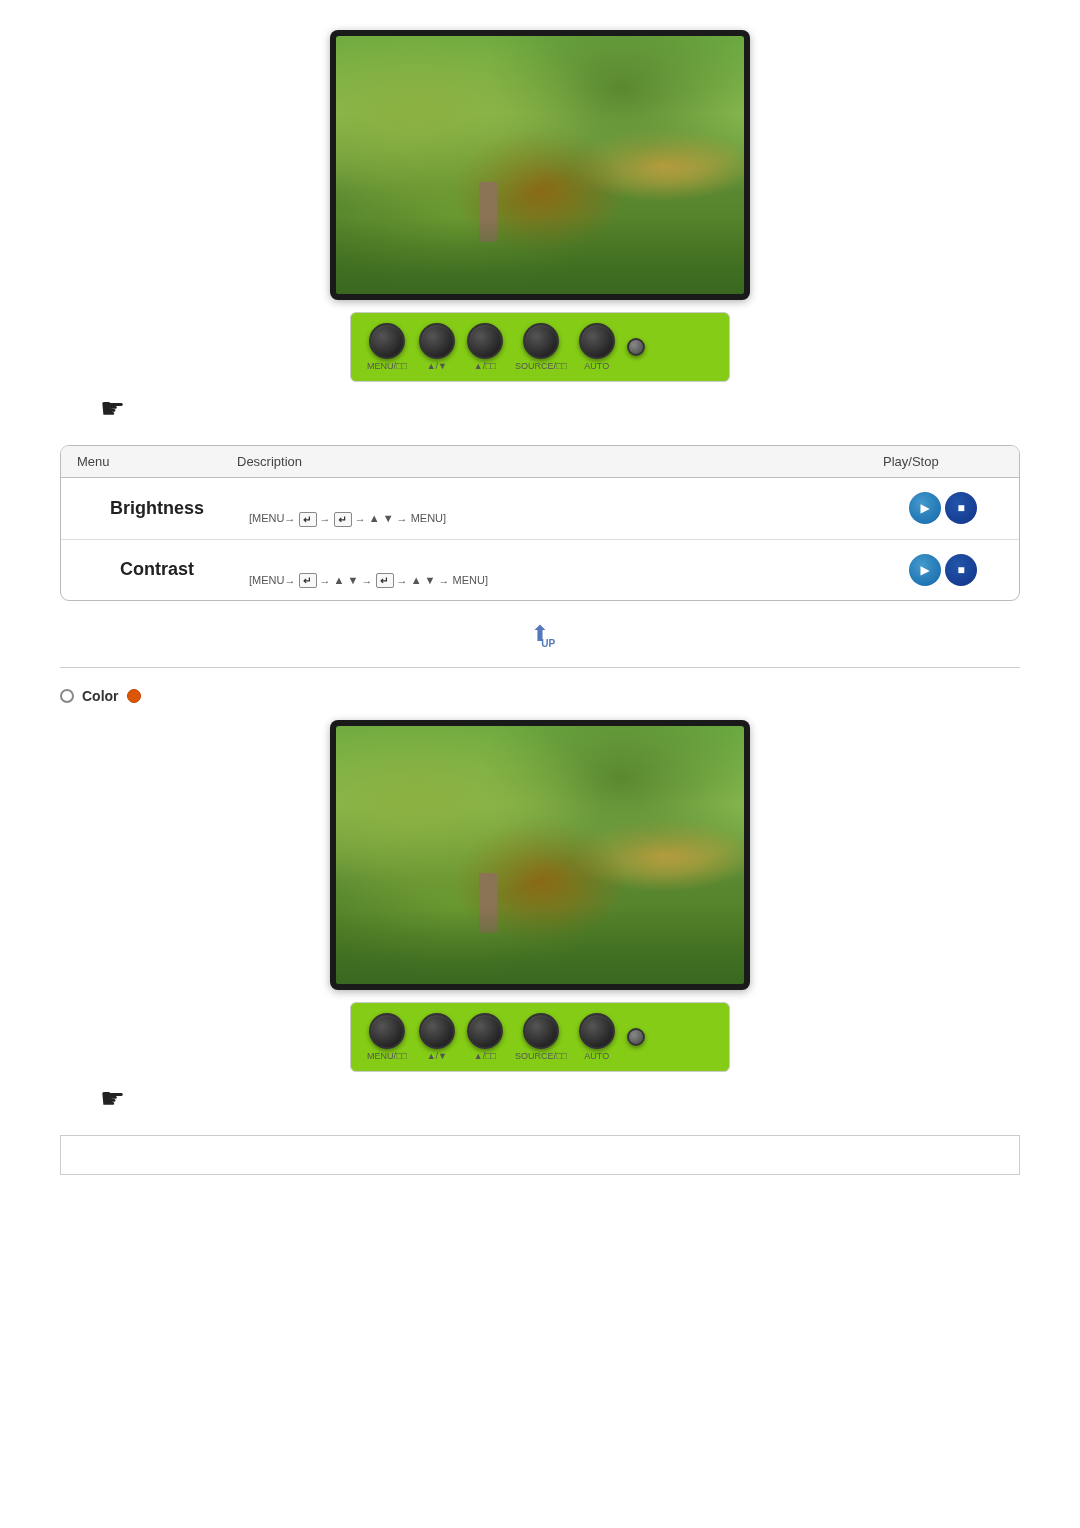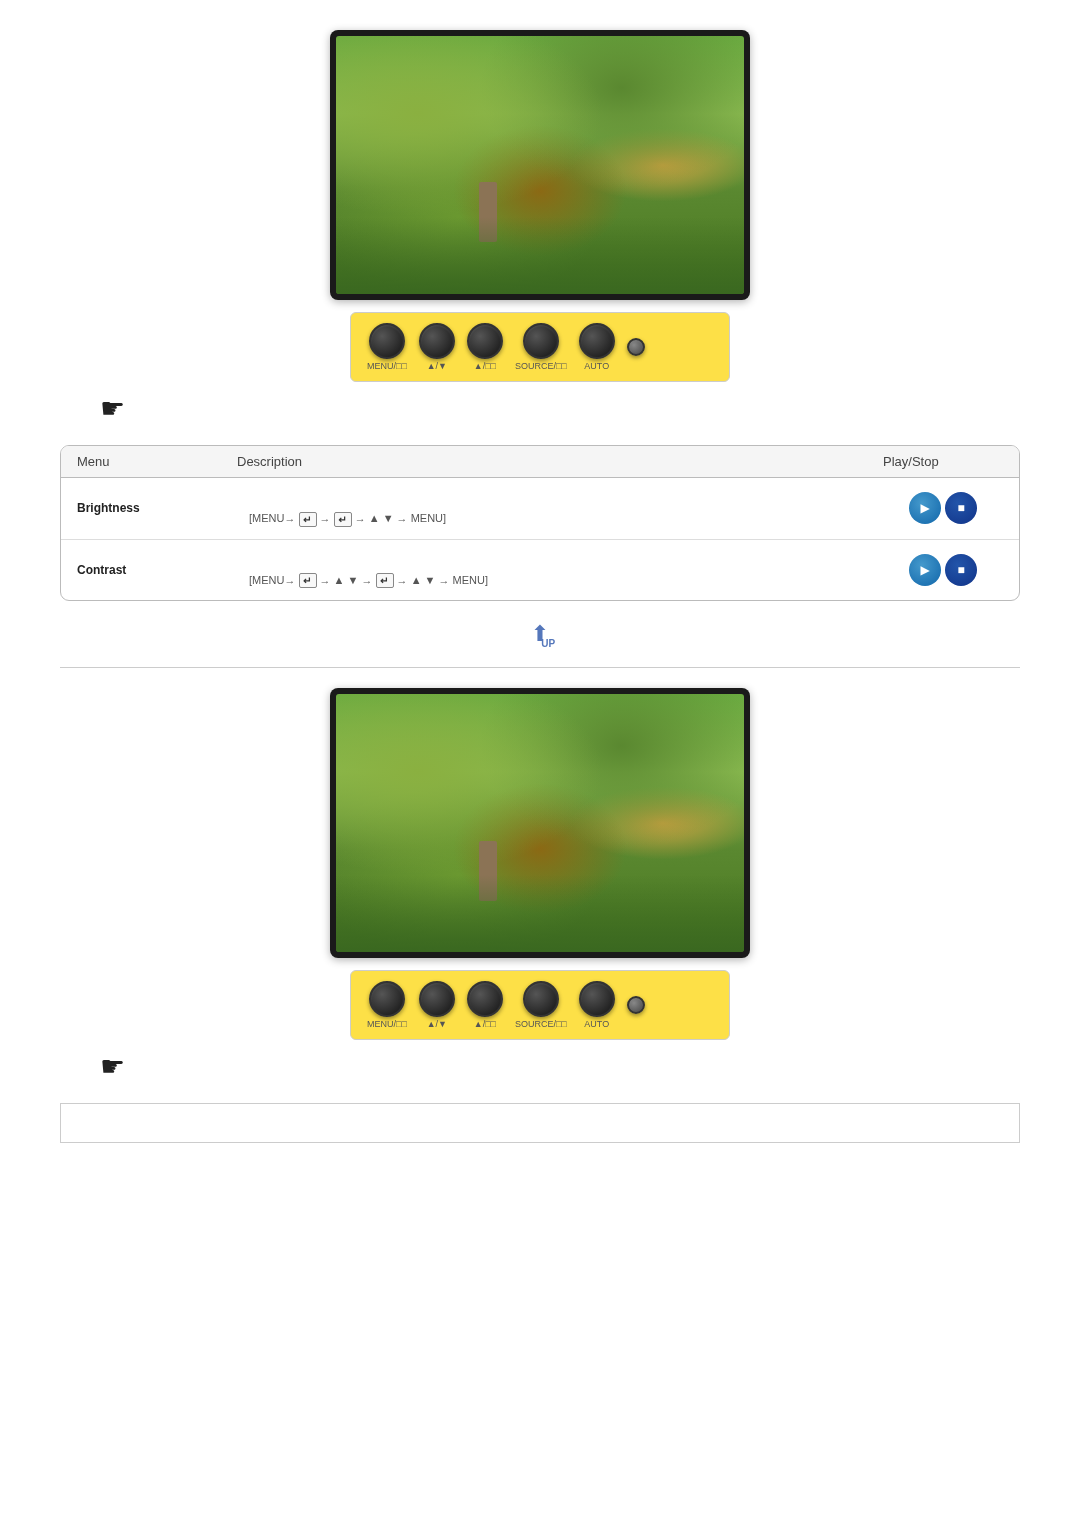--- a/index.html
+++ b/index.html
@@ -74,21 +74,21 @@
       bottom: 0;
       left: 0;
       right: 0;
       height: 30%;
       background: linear-gradient(180deg, transparent, #3a6820 100%);
     }
 
     
     .control-panel {
       width: 380px;
-      background: #fde047;
+      background: #84cc16;
       border: 1px solid #ccc;
       border-radius: 6px;
       padding: 10px 16px;
       display: flex;
       align-items: center;
       gap: 12px;
       margin-bottom: 6px;
     }
 
     .control-btn {
@@ -158,22 +158,22 @@
       border-bottom: 1px solid #ddd;
       align-items: center;
     }
 
     .table-row:last-child {
       border-bottom: none;
     }
 
     .menu-label {
       font-weight: bold;
-      font-size: 12px;
-      text-align: left;
+      font-size: 18px;
+      text-align: center;
     }
 
     .description-cell {
       padding: 0 12px;
       font-size: 12px;
       line-height: 1.5;
       color: #333;
     }
 
     .description-cell .instruction {
@@ -391,20 +391,25 @@
   <div class="up-arrow-section">
     <div class="up-arrow">
       <span class="up-arrow-icon">⬆</span>
       <span class="up-label">UP</span>
     </div>
   </div>
 
   <hr class="divider">
 
   <div class="color-section">
+    <div class="color-header">
+      <div class="color-dot"></div>
+      <span class="color-label">Color</span>
+      <div class="color-dot-filled"></div>
+    </div>
 
     <div class="monitor-section">
       <div class="monitor-frame">
         <div class="monitor-screen">
           <div class="screen-nature"></div>
         </div>
       </div>
 
       <div class="control-panel">
         <div class="btn-group">

